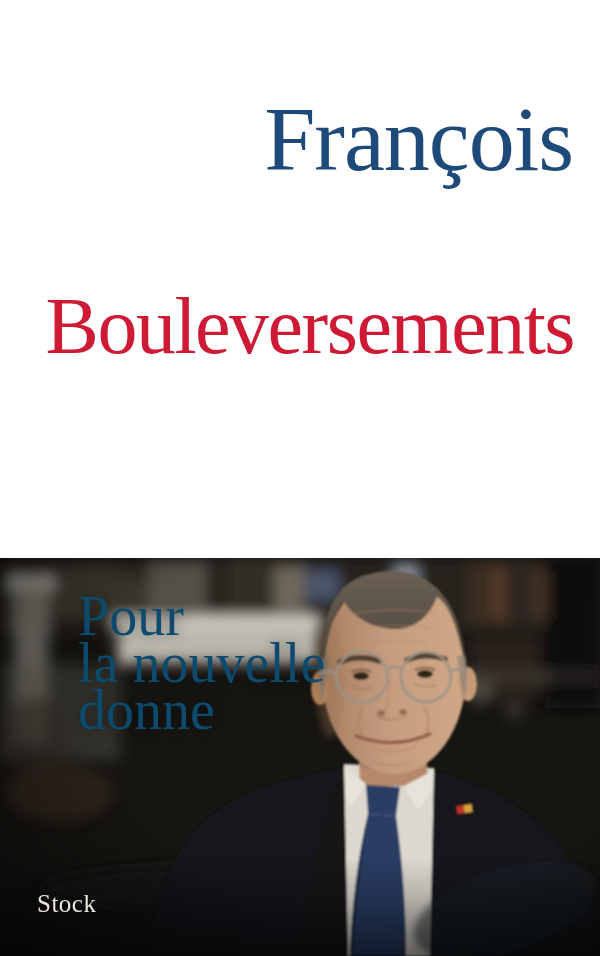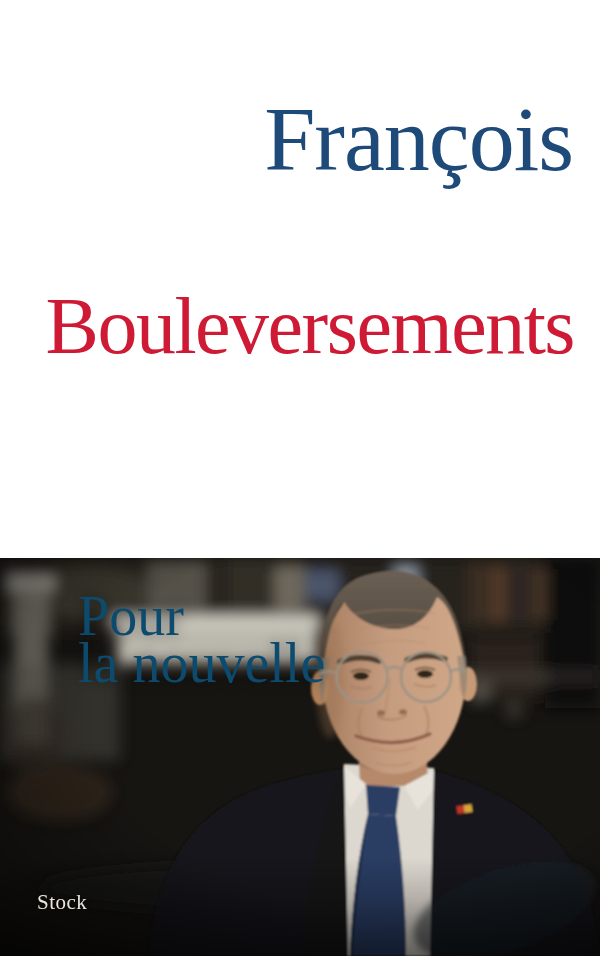--- a/index.html
+++ b/index.html
@@ -25,21 +25,21 @@
   .photo svg{display:block;width:600px;height:398px;}
   .tagline{
     position:absolute;left:38px;top:593px;
     font-size:56px;line-height:47px;color:#0c4a6e;
     text-shadow:0 0 14px rgba(0,0,0,.45);
     white-space:nowrap;
     margin-left:40px;
   }
   .publisher{
     position:absolute;left:37px;top:890px;
-    font-size:21px;color:#e9e7db;letter-spacing:.5px;
+    font-size:25px;color:#e9e7db;letter-spacing:.5px;
     text-shadow:0 0 10px rgba(0,0,0,.5);
   }
 </style>
 </head>
 <body>
 
 <div class="cover">
 
   <div class="author">
     <div>François</div>
@@ -214,17 +214,18 @@
       </g>
 
       <rect x="0" y="0" width="600" height="398" fill="url(#vignette)"></rect>
       <rect x="0" y="300" width="600" height="98" fill="url(#bottomfade)"></rect>
     </svg>
   </div>
 
   <div class="tagline">
     <div>Pour</div>
     <div>la nouvelle</div>
+    <div>donne</div>
   </div>
 
   <div class="publisher">Stock</div>
 
 </div>
 
 </body></html>

